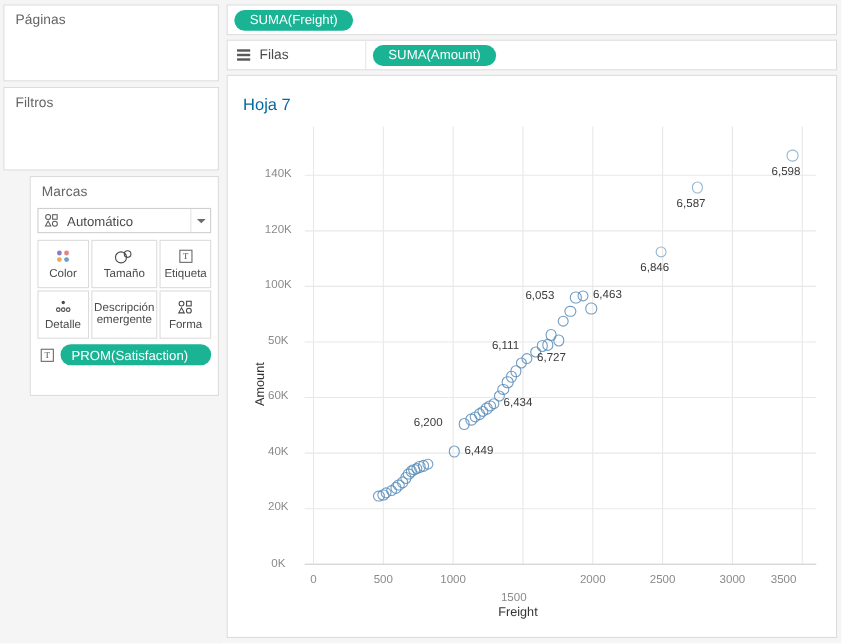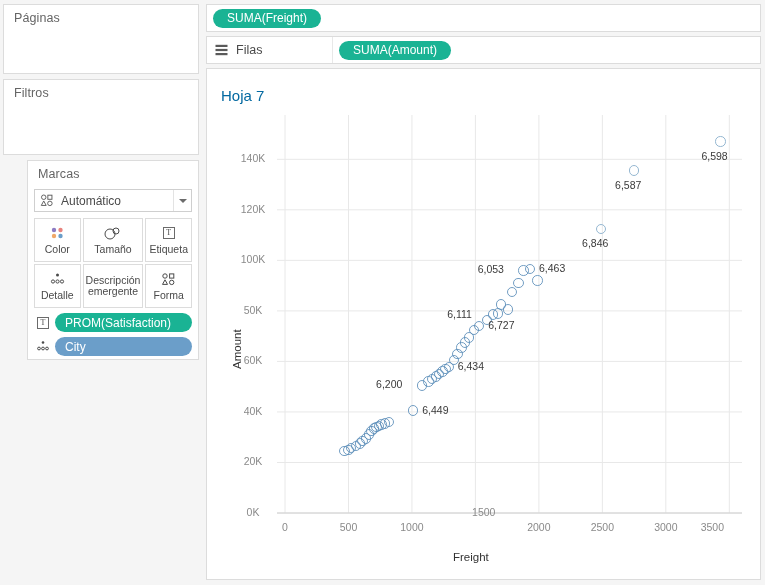--- a/index.html
+++ b/index.html
@@ -297,31 +297,20 @@
         </div>
       </div>
 
       <div class="pill-row">
         <span class="pill-icon">
             <span class="glyph-T">T</span>
           </span>
         <span class="pill green">PROM(Satisfaction)</span>
       </div>
 
-      <div class="pill-row">
-        <span class="pill-icon">
-          <svg width="16" height="13" viewBox="0 0 16 13">
-            <circle cx="8" cy="2.5" r="1.3" fill="#4a4a4a"></circle>
-            <circle cx="4" cy="8.5" r="1.4" fill="none" stroke="#4a4a4a" stroke-width="1"></circle>
-            <circle cx="8" cy="8.5" r="1.4" fill="none" stroke="#4a4a4a" stroke-width="1"></circle>
-            <circle cx="12" cy="8.5" r="1.4" fill="none" stroke="#4a4a4a" stroke-width="1"></circle>
-          </svg>
-        </span>
-        <span class="pill blue">City</span>
-      </div>
 
     </div>
   </div>
 
   <div class="shelf" id="shelf-columns">
     <span class="shelf-pill">SUMA(Freight)</span>
   </div>
 
   <div class="shelf" id="shelf-rows">
     <div class="shelf-label-box">
@@ -357,21 +346,21 @@
           <line x1="70" x2="535" y1="241.89473684210526" y2="241.89473684210526" stroke="#e8e8e8" stroke-width="1"></line>
           <line x1="70" x2="535" y1="191.36842105263156" y2="191.36842105263156" stroke="#e8e8e8" stroke-width="1"></line>
           <line x1="70" x2="535" y1="140.84210526315792" y2="140.84210526315792" stroke="#e8e8e8" stroke-width="1"></line>
           <line x1="70" x2="535" y1="90.31578947368422" y2="90.31578947368422" stroke="#e8e8e8" stroke-width="1"></line>
           <line x1="70" x2="535" y1="444" y2="444" stroke="#d0d0d0" stroke-width="1"></line>
         </svg>
       <div id="tick-layer">
           <div class="tick-label" style="left: 58px; top: 452px; width: 40px; text-align: center;">0</div>
           <div class="tick-label" style="left: 121.472px; top: 452px; width: 40px; text-align: center;">500</div>
           <div class="tick-label" style="left: 184.944px; top: 452px; width: 40px; text-align: center;">1000</div>
-          <div class="tick-label" style="left: 248.417px; top: 437px; width: 40px; text-align: right;">1500</div>
+          <div class="tick-label" style="left: 248.417px; top: 468px; width: 40px; text-align: left;">1500</div>
           <div class="tick-label" style="left: 311.889px; top: 452px; width: 40px; text-align: center;">2000</div>
           <div class="tick-label" style="left: 375.361px; top: 452px; width: 40px; text-align: center;">2500</div>
           <div class="tick-label" style="left: 438.833px; top: 452px; width: 40px; text-align: center;">3000</div>
           <div class="tick-label" style="left: 477px; top: 452px; width: 40px; text-align: right;">3500</div>
           <div class="tick-label tick-y" style="left: 22px; top: 437px; width: 48px;">0K</div>
           <div class="tick-label tick-y" style="left: 22px; top: 386.474px; width: 48px;">20K</div>
           <div class="tick-label tick-y" style="left: 22px; top: 335.947px; width: 48px;">40K</div>
           <div class="tick-label tick-y" style="left: 22px; top: 285.421px; width: 48px;">60K</div>
           <div class="tick-label tick-y" style="left: 22px; top: 234.895px; width: 48px;">50K</div>
           <div class="tick-label tick-y" style="left: 22px; top: 184.368px; width: 48px;">100K</div>

